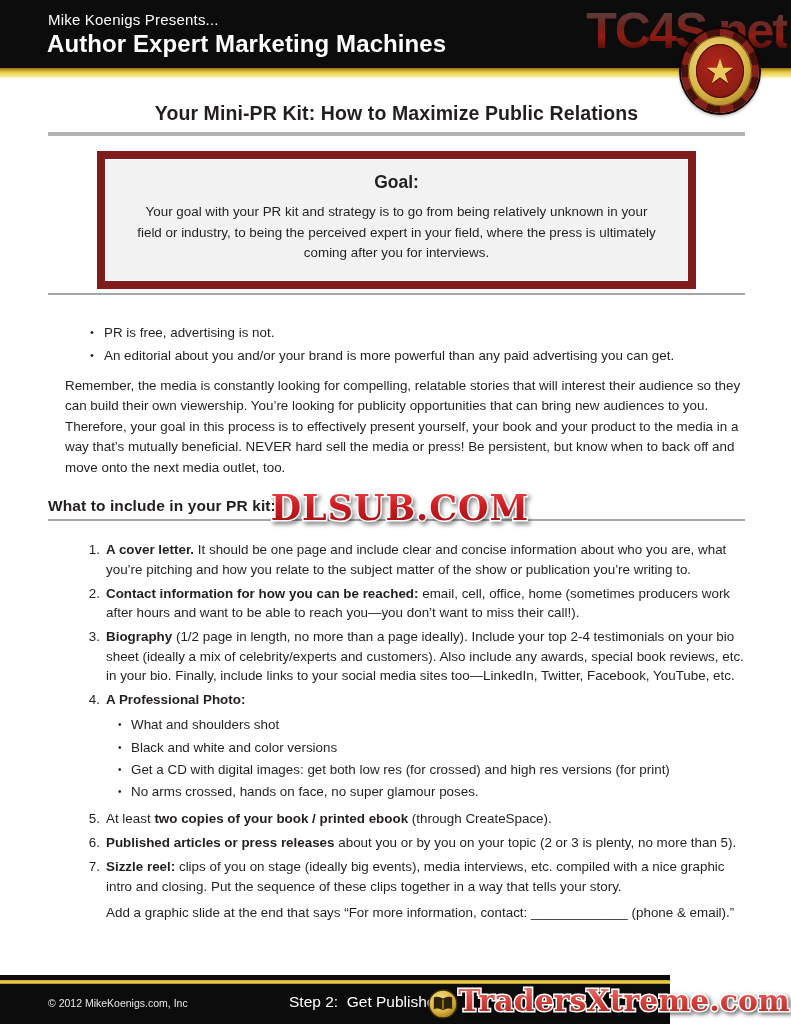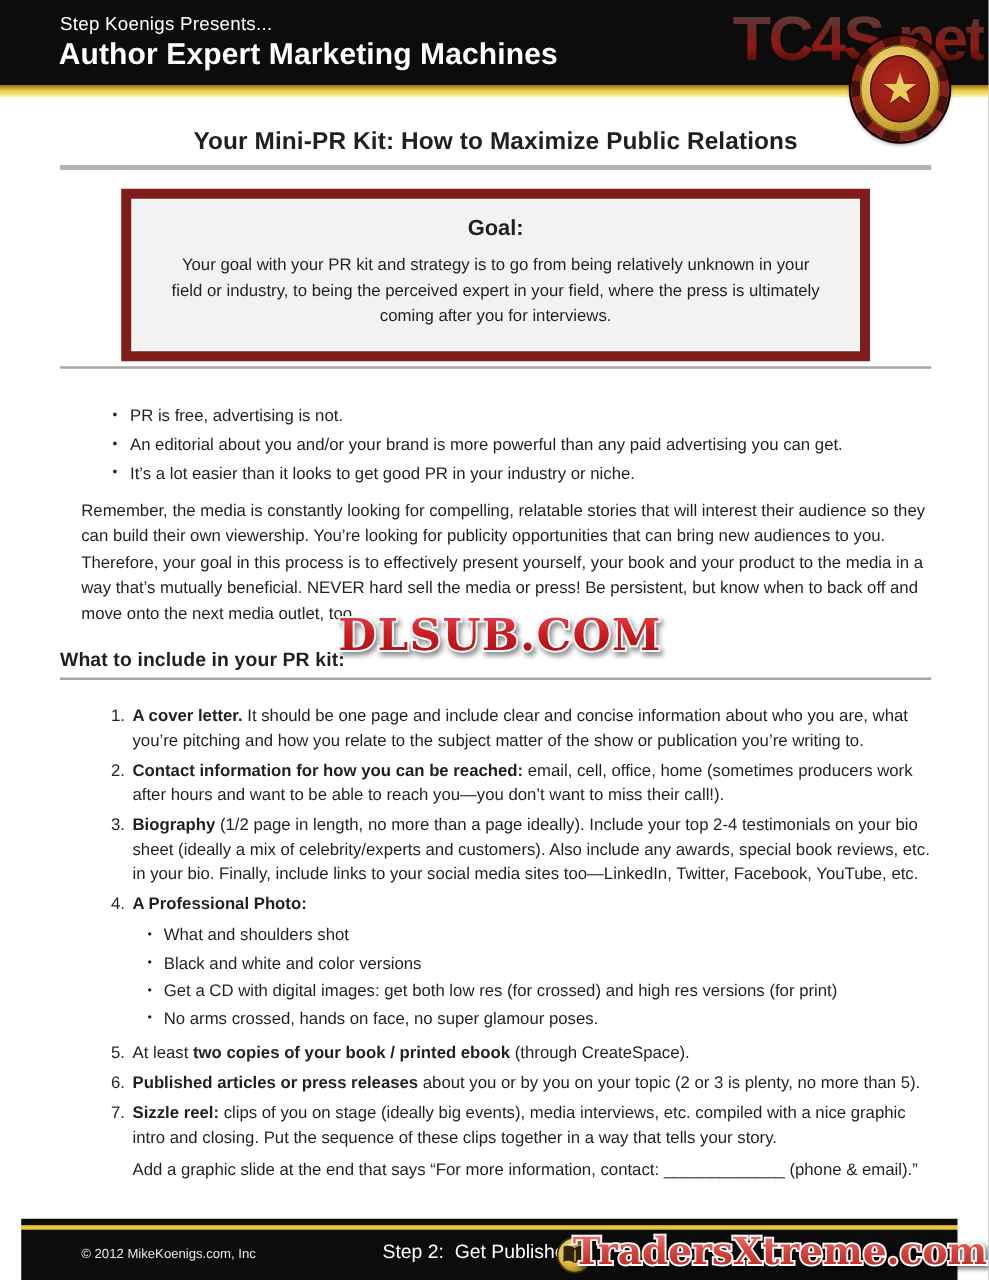--- a/index.html
+++ b/index.html
@@ -72,37 +72,37 @@
   .photo-bullets { list-style:none; margin:6px 0 0 12px; }
   .photo-bullets li { font-size:13.4px; line-height:19.4px; margin-bottom:3px; padding-left:13px; position:relative; }
   .photo-bullets li::before { content:"•"; position:absolute; left:0; top:0; font-size:10px; }
   .sizzle-note { margin-top:7px; font-size:13.4px; line-height:19.4px; }
 
   
   .dlsub-wrap { position:absolute; left:240px; top:483px; width:320px; height:48px; z-index:20; }
   .traders-wrap { position:absolute; right:0px; bottom:1px; width:334px; height:44px; z-index:30; }
 
   
-  .footer { position:absolute; left:0; bottom:0; width:766px; height:49px; z-index:10;padding-left:17px; }
+  .footer { position:absolute; left:0; bottom:0; width:670px; height:49px; z-index:10; }
   .footer-topblack { height:5px; background:#0d0c0c; }
   .footer-gold { height:4px; background:linear-gradient(180deg,#caa322 0%, #edd456 60%, #a57f12 100%); }
   .footer-black { height:40px; background:#0d0c0c; position:relative; }
   .copyright { position:absolute; left:48px; top:13px; font-size:10.5px; color:#e8e8e8; }
   .step-label { position:absolute; left:289px; top:9px; font-size:15.5px; color:#ffffff; white-space:pre; }
   .book-icon { position:absolute; left:428px; top:5px; width:30px; height:30px; }
 </style>
 </head>
 <body>
 
 <div class="page">
 
   <div class="header">
     <div class="header-black">
       <div class="tc4s">TC4S.net</div>
-      <div class="presents">Step Koenigs Presents...</div>
+      <div class="presents">Mike Koenigs Presents...</div>
       <div class="brand">Author Expert Marketing Machines</div>
     </div>
     <div class="gold-stripe"></div>
   </div>
   <div class="badge">
     <div class="gear"></div>
     <div class="goldring"></div>
     <div class="redcore">
       <span class="star">★</span>
     </div>
@@ -116,21 +116,20 @@
     <div class="goal-box">
       <div class="goal-heading">Goal:</div>
       <div class="goal-body">Your goal with your PR kit and strategy is to go from being relatively unknown in your field or industry, to being the perceived expert in your field, where the press is ultimately coming after you for interviews.</div>
     </div>
 
     <div class="section-rule"></div>
 
     <ul class="diff-bullets">
       <li>PR is free, advertising is not.</li>
       <li>An editorial about you and/or your brand is more powerful than any paid advertising you can get.</li>
-      <li>It’s a lot easier than it looks to get good PR in your industry or niche.</li>
     </ul>
 
     <p class="media-paragraph">Remember, the media is constantly looking for compelling, relatable stories that will interest their audience so they can build their own viewership.  You’re looking for publicity opportunities that can bring new audiences to you.  Therefore, your goal in this process is to effectively present yourself, your book and your product to the media in a way that’s mutually beneficial. NEVER hard sell the media or press! Be persistent, but know when to back off and move onto the next media outlet, too.</p>
 
     <div class="section-heading">What to include in your PR kit:</div>
     <div class="section-rule"></div>
 
     <div class="num-list">
 
       <div class="oli">

